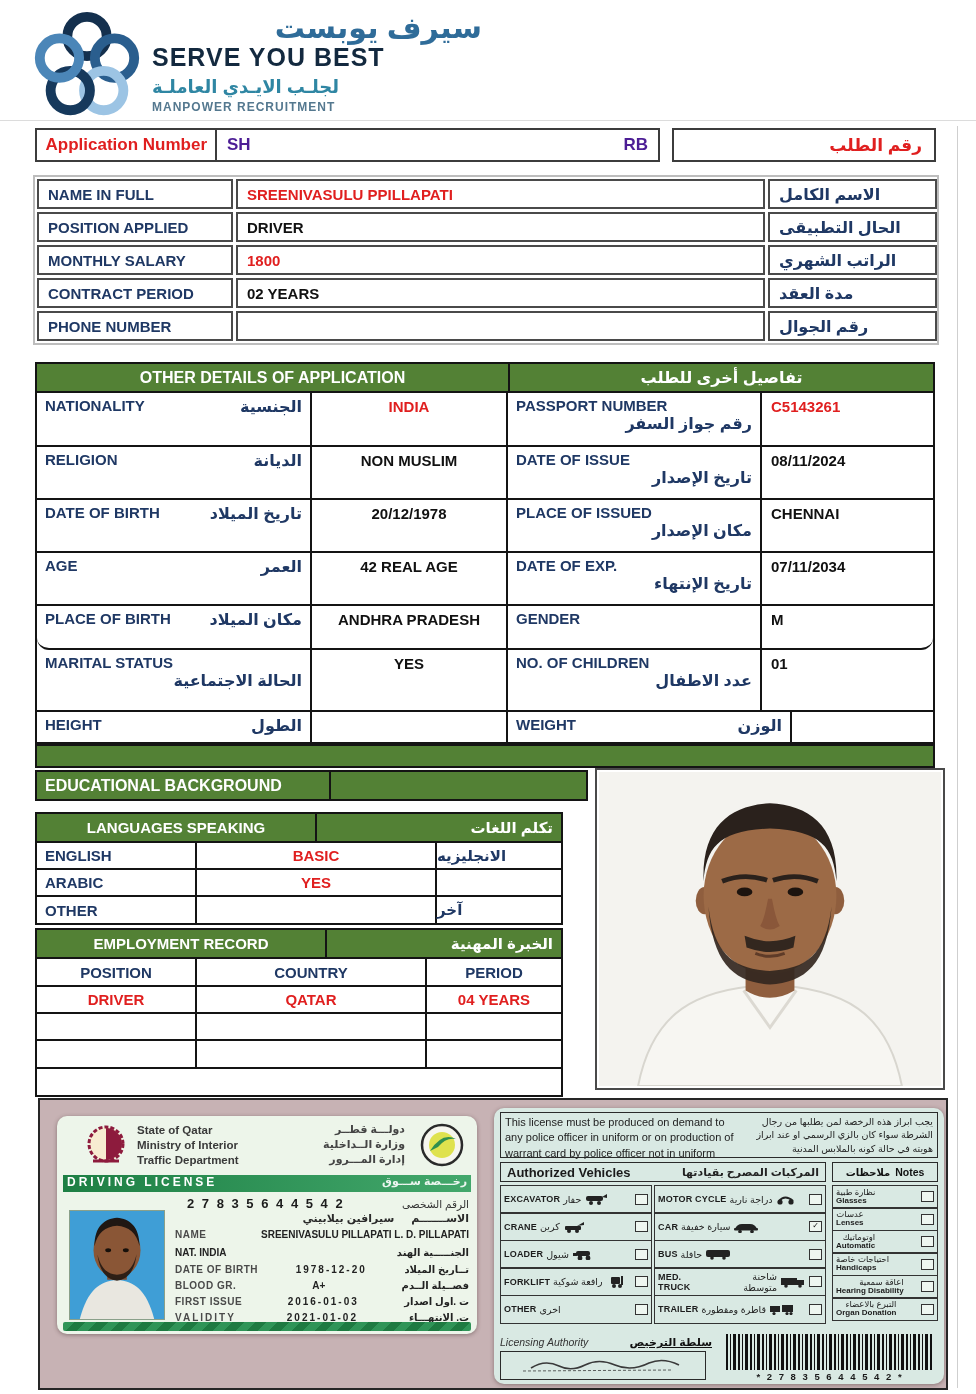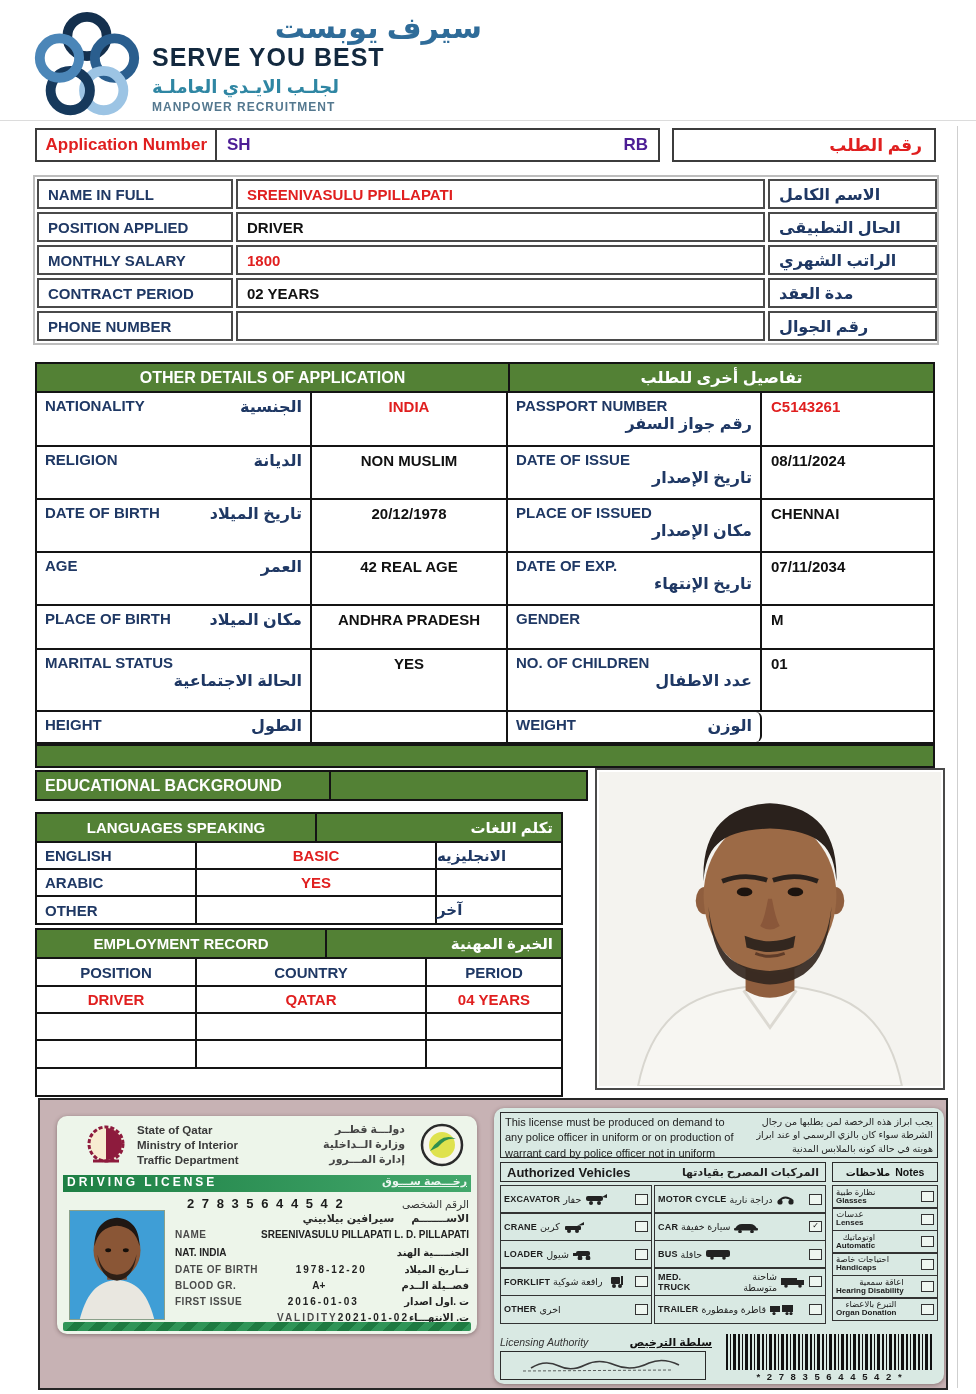--- a/index.html
+++ b/index.html
@@ -196,21 +196,21 @@
           <span class="ar rtl">العمر</span>
         </div>
       <div class="od-val" style="width:196px;">42 REAL AGE</div>
       <div class="od-lbl two" style="width:254px;">
           <span class="en">DATE OF EXP.</span>
           <span class="ar rtl">تاريخ الإنتهاء</span>
         </div>
       <div class="od-val left noline" style="flex:1;">07/11/2034</div>
     </div>
 
-    <div class="od-row" style="height:42px;">
+    <div class="od-row" style="height:42px;border-radius:12px;">
       <div class="od-lbl" style="width:275px;">
           <span class="en">PLACE OF BIRTH</span>
           <span class="ar rtl">مكان الميلاد</span>
         </div>
       <div class="od-val" style="width:196px;">ANDHRA PRADESH</div>
       <div class="od-lbl" style="width:254px;">
           <span class="en">GENDER</span>
           <span class="ar rtl"></span>
         </div>
       <div class="od-val left noline" style="flex:1;">M</div>
@@ -228,21 +228,21 @@
         </div>
       <div class="od-val left noline" style="flex:1;">01</div>
     </div>
 
     <div class="od-row" style="height:30px;">
       <div class="od-lbl" style="width:275px;">
           <span class="en">HEIGHT</span>
           <span class="ar rtl">الطول</span>
         </div>
       <div class="od-val" style="width:196px;"></div>
-      <div class="od-lbl" style="width:254px;border-radius:6px;">
+      <div class="od-lbl" style="width:284px;">
           <span class="en">WEIGHT</span>
           <span class="ar rtl">الوزن</span>
         </div>
       <div class="od-val left noline" style="flex:1;"></div>
     </div>
     <div class="od-foot" style="border-top:2px solid #141414;"></div>
   </div>
 
   <div class="abs gbar" style="left:35px;top:770px;width:553px;height:31px;font-size:16px;">
     <span style="padding-left:8px;width:292px;box-sizing:border-box;">EDUCATIONAL BACKGROUND</span>
@@ -344,21 +344,21 @@
       </div>
       <div class="abs" style="right:12px;top:6px;width:46px;height:46px;">
         <svg width="46" height="46" viewBox="0 0 46 46">
           <circle cx="23" cy="23" r="20" fill="#f6f6ee" stroke="#2a2a2a" stroke-width="2.5"></circle>
           <circle cx="23" cy="23" r="13" fill="#dfe24e"></circle>
           <path d="M11,29 Q23,10 37,17 Q27,15 19,25 Z" fill="#2f8f4e"></path>
         </svg>
       </div>
       <div class="lf-titlebar abs" style="left:6px;right:6px;top:59px;height:17px;">
         <span style="font-size:12px;letter-spacing:3px;">DRIVING LICENSE</span>
-        <span class="rtl" style="font-size:11px;opacity:.9;text-decoration:underline;">رخـــصة ســـوق</span>
+        <span class="rtl" style="font-size:11px;opacity:.9;">رخـــصة ســـوق</span>
       </div>
       <div class="abs" style="left:130px;right:8px;top:80px;display:flex;justify-content:space-between;align-items:baseline;">
         <span style="font-size:13px;font-weight:bold;letter-spacing:2px;color:#1c1c1c;">2 7 8 3 5 6 4 4 5 4 2</span>
         <span class="rtl" style="font-size:10.5px;color:#333;">الرقم الشخصى</span>
       </div>
       <div class="abs rtl" style="right:8px;top:96px;font-size:11px;font-weight:bold;color:#2a2a2a;">
         <span>الاســـــــم</span>
         <span style="margin-right:14px;">سيرافين بيلابيني</span>
       </div>
       <div class="abs" style="left:12px;top:94px;width:96px;height:110px;border:1px solid #8aa08a;">
@@ -389,21 +389,21 @@
       <div class="lf-row abs" style="left:118px;right:8px;top:164px;">
         <span class="k">BLOOD GR.</span>
         <span>A+</span>
         <span class="rtl">فصــيلة الــدم</span>
       </div>
       <div class="lf-row abs" style="left:118px;right:8px;top:180px;">
         <span class="k">FIRST ISSUE</span>
         <span style="letter-spacing:2px;">2016-01-03</span>
         <span class="rtl">ت .اول اصدار</span>
       </div>
-      <div class="lf-row abs" style="left:100px;right:8px;top:196px;justify-content:flex-end;">
+      <div class="lf-row abs" style="left:118px;right:8px;top:196px;">
         <span class="k" style="letter-spacing:2px;">VALIDITY</span>
         <span style="letter-spacing:2px;">2021-01-02</span>
         <span class="rtl">ت. الانتهـــاء</span>
       </div>
       <div class="lf-strip abs" style="left:6px;right:6px;bottom:3px;height:9px;"></div>
     </div>
 
     <div class="card lb" style="left:454px;top:8px;width:450px;height:276px;">
       <div class="abs" style="left:6px;right:6px;top:4px;height:46px;border:1.5px solid #2a2a2a;display:flex;padding:2px 4px;box-sizing:border-box;">
         <div style="width:56%;font-size:11px;line-height:1.4;color:#222;">This license must be produced on demand to any police officer in uniform or on production of warrant card by police officer not in uniform</div>

